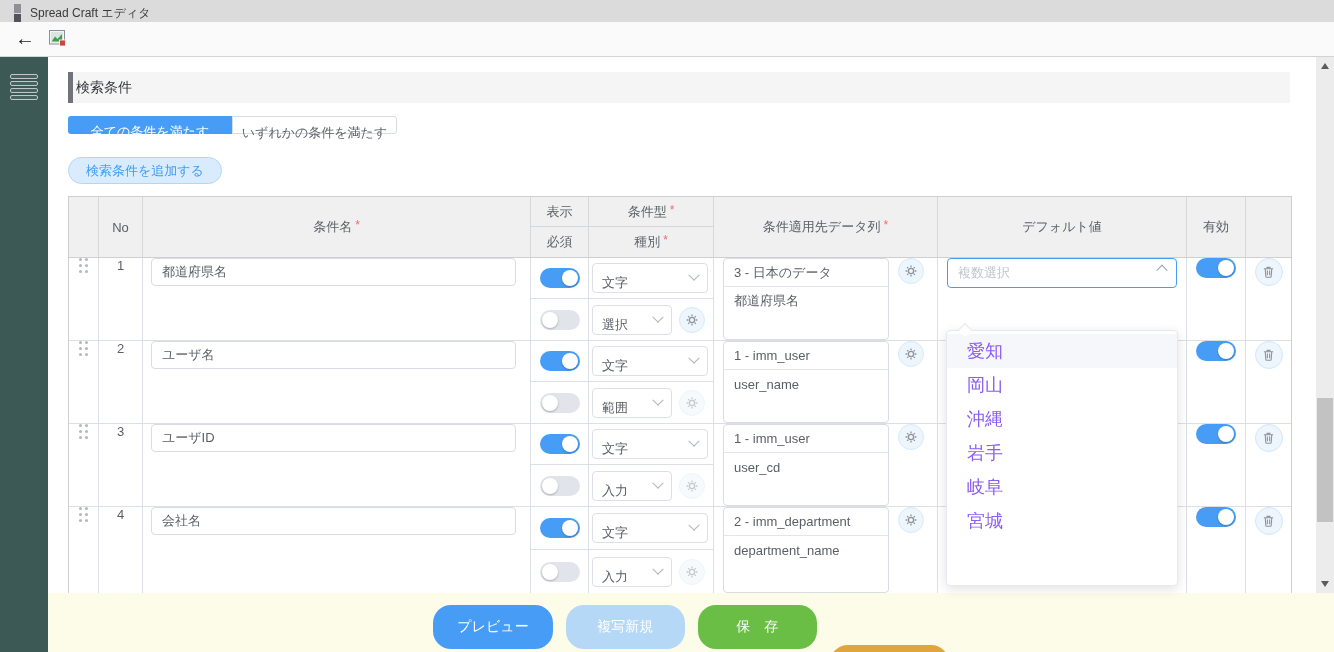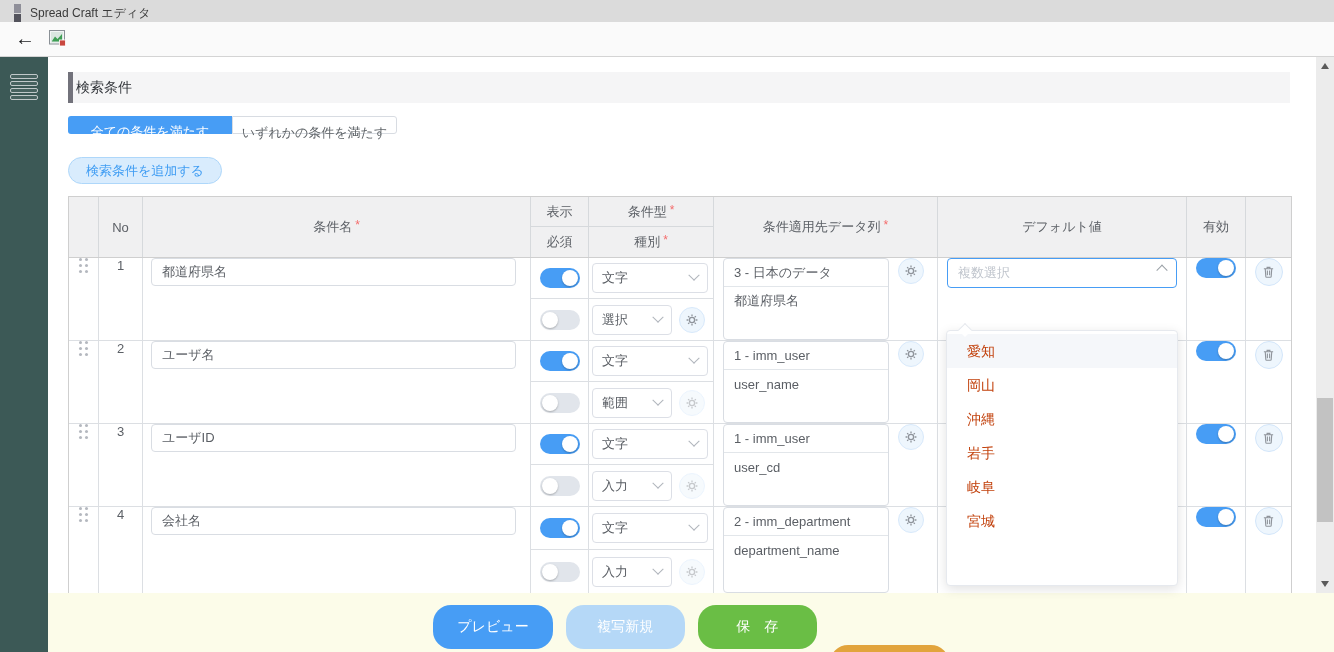--- a/index.html
+++ b/index.html
@@ -67,21 +67,21 @@
   .name-cell { padding-left:8px; }
   .name-input { width:365px; height:28px; border:1px solid #d9dde3; border-radius:4px; font-size:13px; color:#5a5e64; padding:0 10px; background:#fff; font-family:inherit; outline:none; }
 
   .toggle { width:40px; height:20px; border-radius:10px; position:relative; cursor:pointer; flex:none; }
   .toggle.on { background:#479df5; }
   .toggle.off { background:#e1e5eb; }
   .toggle .knob { position:absolute; top:2px; width:16px; height:16px; border-radius:50%; background:#fff; box-shadow:0 1px 2px rgba(0,0,0,0.25); }
   .toggle.on .knob { right:2px; }
   .toggle.off .knob { left:2px; }
 
-  .select { height:30px; border:1px solid #dcdfe6; border-radius:4px; background:#fff; display:flex; align-items:center; justify-content:space-between; padding:10px 9px; font-size:13px; color:#5a5e64; cursor:pointer; flex:none; }
+  .select { height:30px; border:1px solid #dcdfe6; border-radius:4px; background:#fff; display:flex; justify-content:space-between; padding:10px 9px; font-size:13px; color:#5a5e64; cursor:pointer; flex:none; }
   .select.w1 { width:116px; }
   .select.w2 { width:80px; }
   .chev { width:8px; height:8px; border-right:1.6px solid #b0b5bc; border-bottom:1.6px solid #b0b5bc; flex:none; }
   .chev.down { transform:rotate(45deg) translate(-2px,-2px); }
   .chev.up { transform:rotate(-135deg) translate(2px,2px); border-color:#9aa0a6; }
 
   .gear-btn { width:26px; height:26px; border-radius:50%; background:#eef6fd; border:1px solid #d8e9fb; display:flex; align-items:center; justify-content:center; cursor:pointer; flex:none; }
   .gear-btn.off { opacity:0.5; }
 
   .target-cell { padding-left:9px; gap:9px; }
@@ -91,21 +91,21 @@
 
   .default-cell { padding-left:9px; }
   .msel { width:230px; height:30px; border:1px solid #479df5; border-radius:4px; background:#fff; display:flex; align-items:center; justify-content:space-between; padding:0 10px; cursor:text; }
   .msel .ph { font-size:13px; color:#bfc4cc; }
 
   .trash-btn { width:28px; height:28px; border-radius:50%; background:#eef6fd; border:1px solid #d3e6fa; display:flex; align-items:center; justify-content:center; cursor:pointer; }
 
   
   .dd-panel { position:absolute; left:946px; top:330px; width:232px; height:256px; background:#fff; border:1px solid #e6e9ee; border-radius:4px; box-shadow:0 3px 12px rgba(0,0,0,0.12); overflow:hidden; padding-top:3px; z-index:30; }
   .dd-notch { position:absolute; left:960px; top:325px; width:10px; height:10px; background:#fff; border-left:1px solid #e6e9ee; border-top:1px solid #e6e9ee; transform:rotate(45deg); z-index:31; }
-  .opt { height:34px; line-height:34px; padding-left:20px; font-size:14px; color:#c2410c; cursor:pointer; white-space:nowrap; }
+  .opt { height:34px; line-height:34px; padding-left:20px; font-size:18px; color:#8b5cf6; cursor:pointer; white-space:nowrap; }
   .opt.on { background:#f5f7fa; }
 
   
   .footer { position:absolute; left:48px; top:593px; width:1286px; height:59px; background:#fcfce9; display:flex; justify-content:center; align-items:flex-start; padding-top:12px; gap:13px; }
   .fbtn { height:44px; min-width:119px; padding:0 24px; border:none; border-radius:18px; color:#fff; font-size:14px; font-family:inherit; cursor:pointer; }
 
   
   .vscroll { position:absolute; left:1316px; top:57px; width:18px; height:536px; background:#ececec; }
   .vthumb { position:absolute; left:1px; top:341px; width:16px; height:124px; background:#c2c2c2; cursor:grab; }
   .tri-up { position:absolute; left:5px; top:6px; width:0; height:0; border-left:4px solid transparent; border-right:4px solid transparent; border-bottom:6px solid #5b5b5b; cursor:pointer; }

